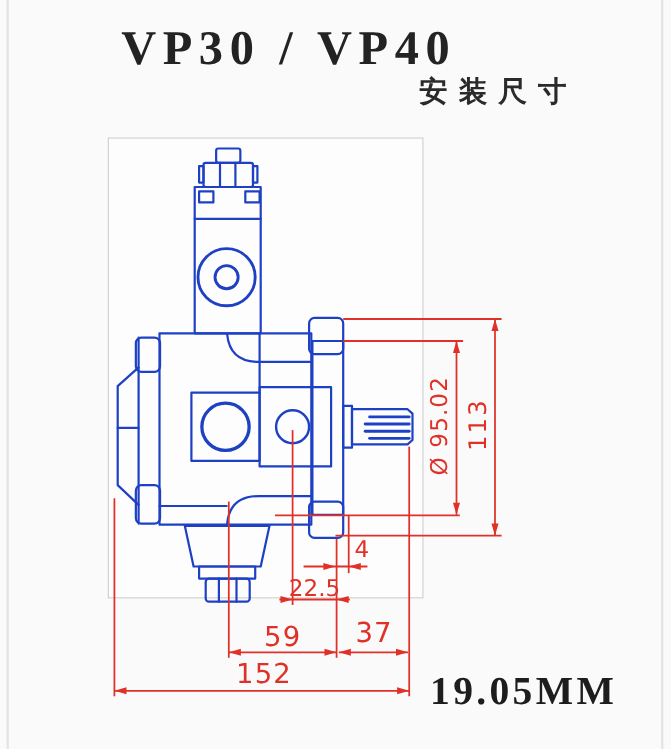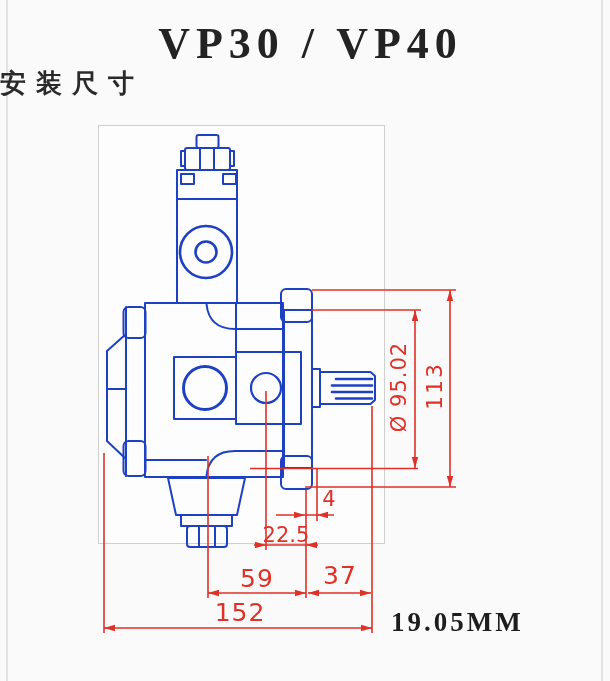--- a/index.html
+++ b/index.html
@@ -15,25 +15,24 @@
   .edge.right{right:7px;}
   .title{
     position:absolute;top:18px;left:0;width:525px;
     text-align:center;
     font-family:"Liberation Serif", serif;
     font-weight:bold;
     font-size:44px;
     letter-spacing:6px;
     color:#232323;
     white-space:nowrap;
-    margin-left:48px;
   }
   .subtitle{
     position:absolute;top:66px;left:0;width:525px;
-    text-align:left;
+    text-align:right;
     font-family:"Liberation Sans", sans-serif;
     font-weight:bold;
     font-size:26px;
     letter-spacing:10px;
     color:#2a2a2a;
     white-space:nowrap;
   }
   .drawing-svg{position:absolute;left:0;top:0;}
   .shaft-note{
     position:absolute;left:391px;top:601px;
@@ -43,21 +42,21 @@
   .shaft-note .label{
     font-family:"Liberation Sans", sans-serif;
     font-weight:bold;
     font-size:30px;
     letter-spacing:5px;
   }
   .shaft-note .value{
     margin-top:6px;
     font-family:"Liberation Serif", serif;
     font-weight:bold;
-    font-size:27px;
+    font-size:36px;
     letter-spacing:3px;
   }
   text.dim{
     font-family:"DejaVu Sans", sans-serif;
     fill:#df3128;
   }
 </style>
 </head>
 <body>
 

